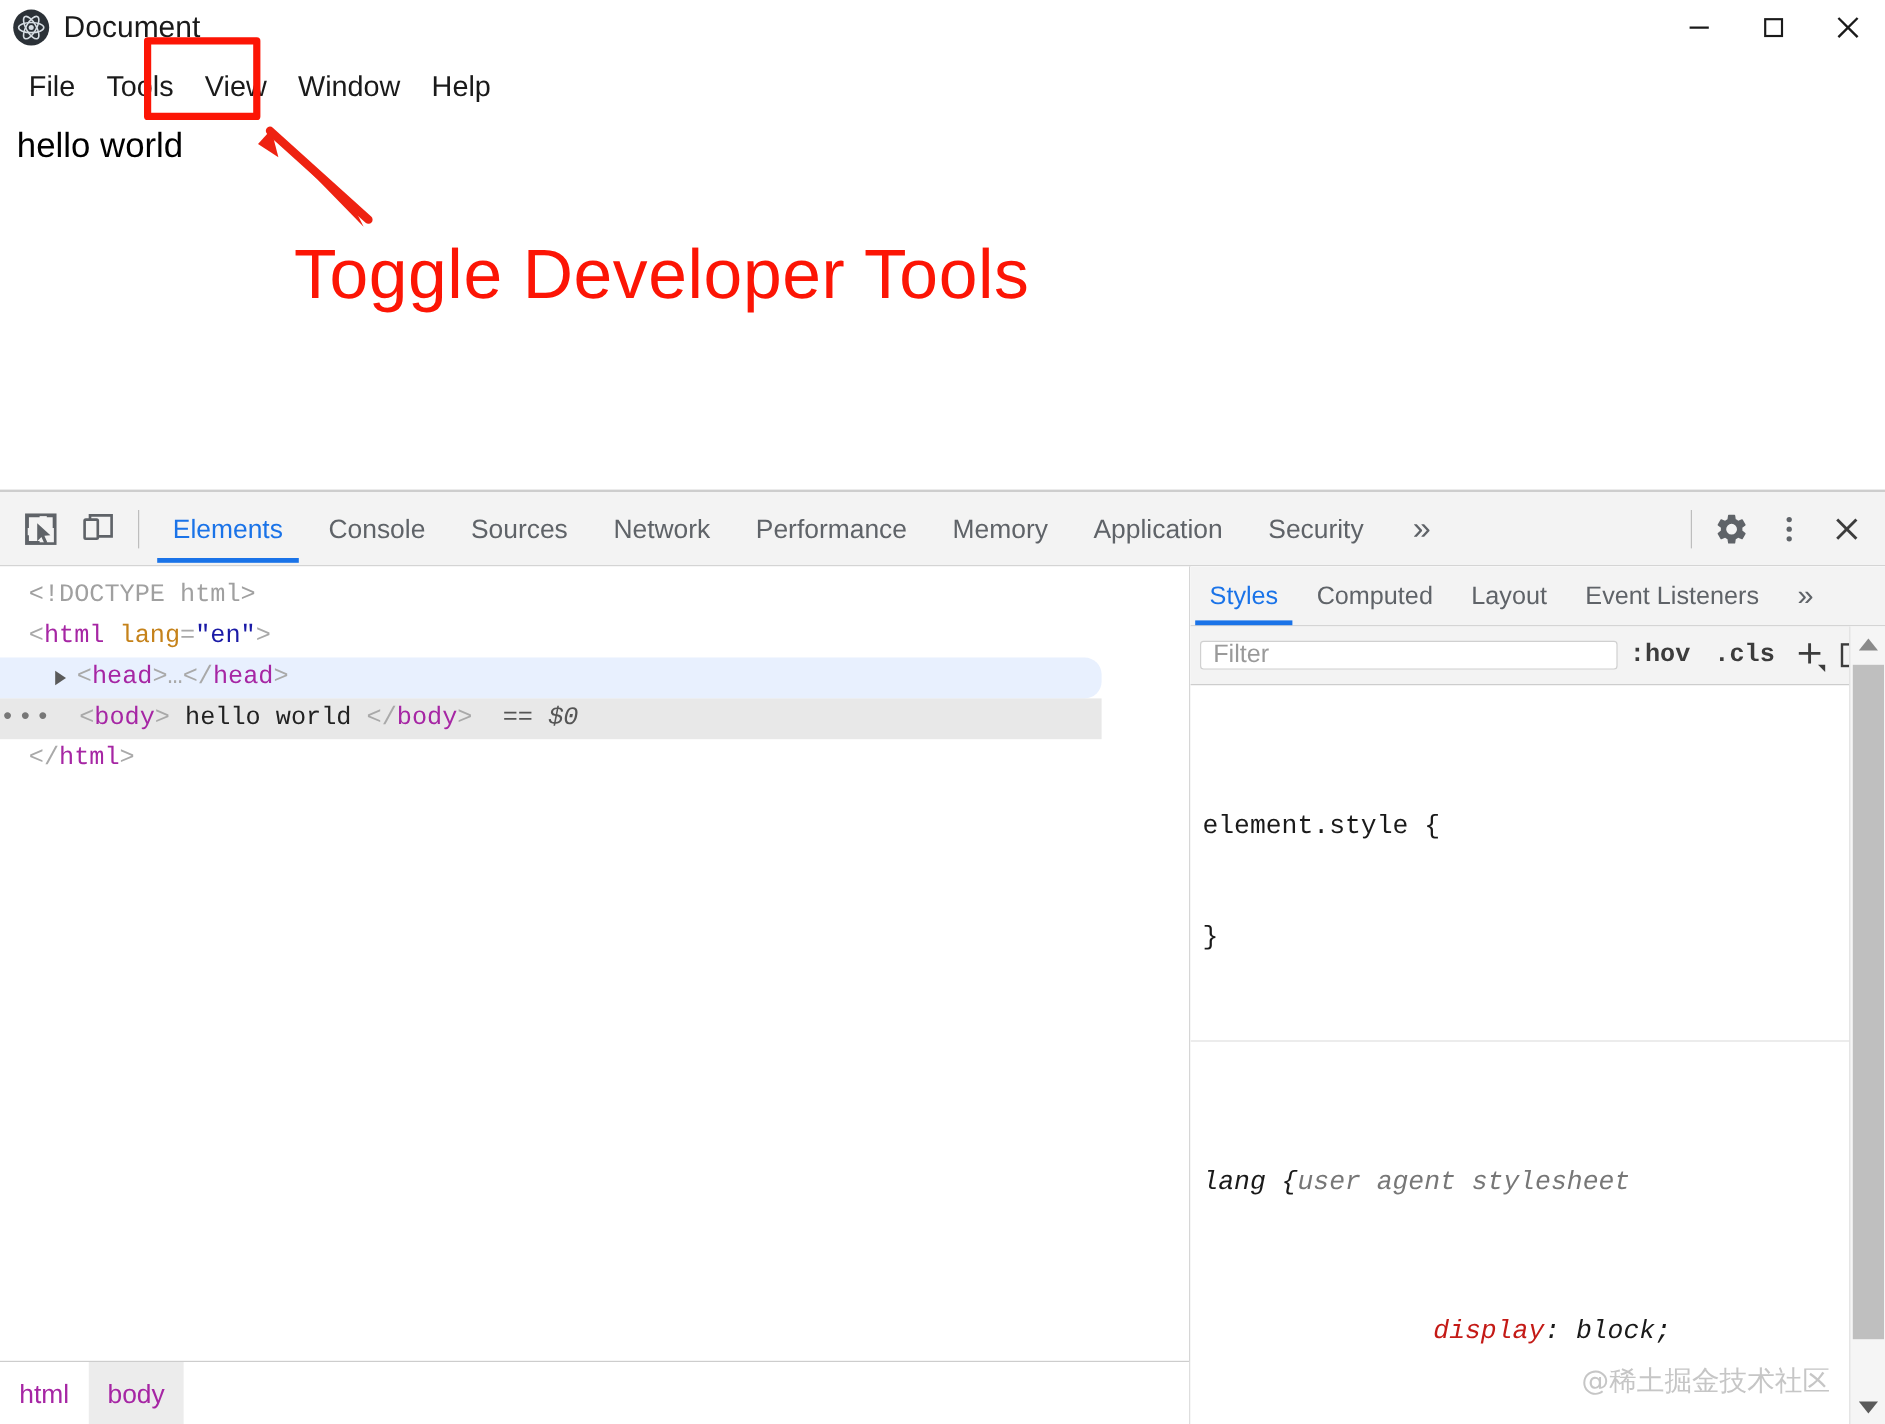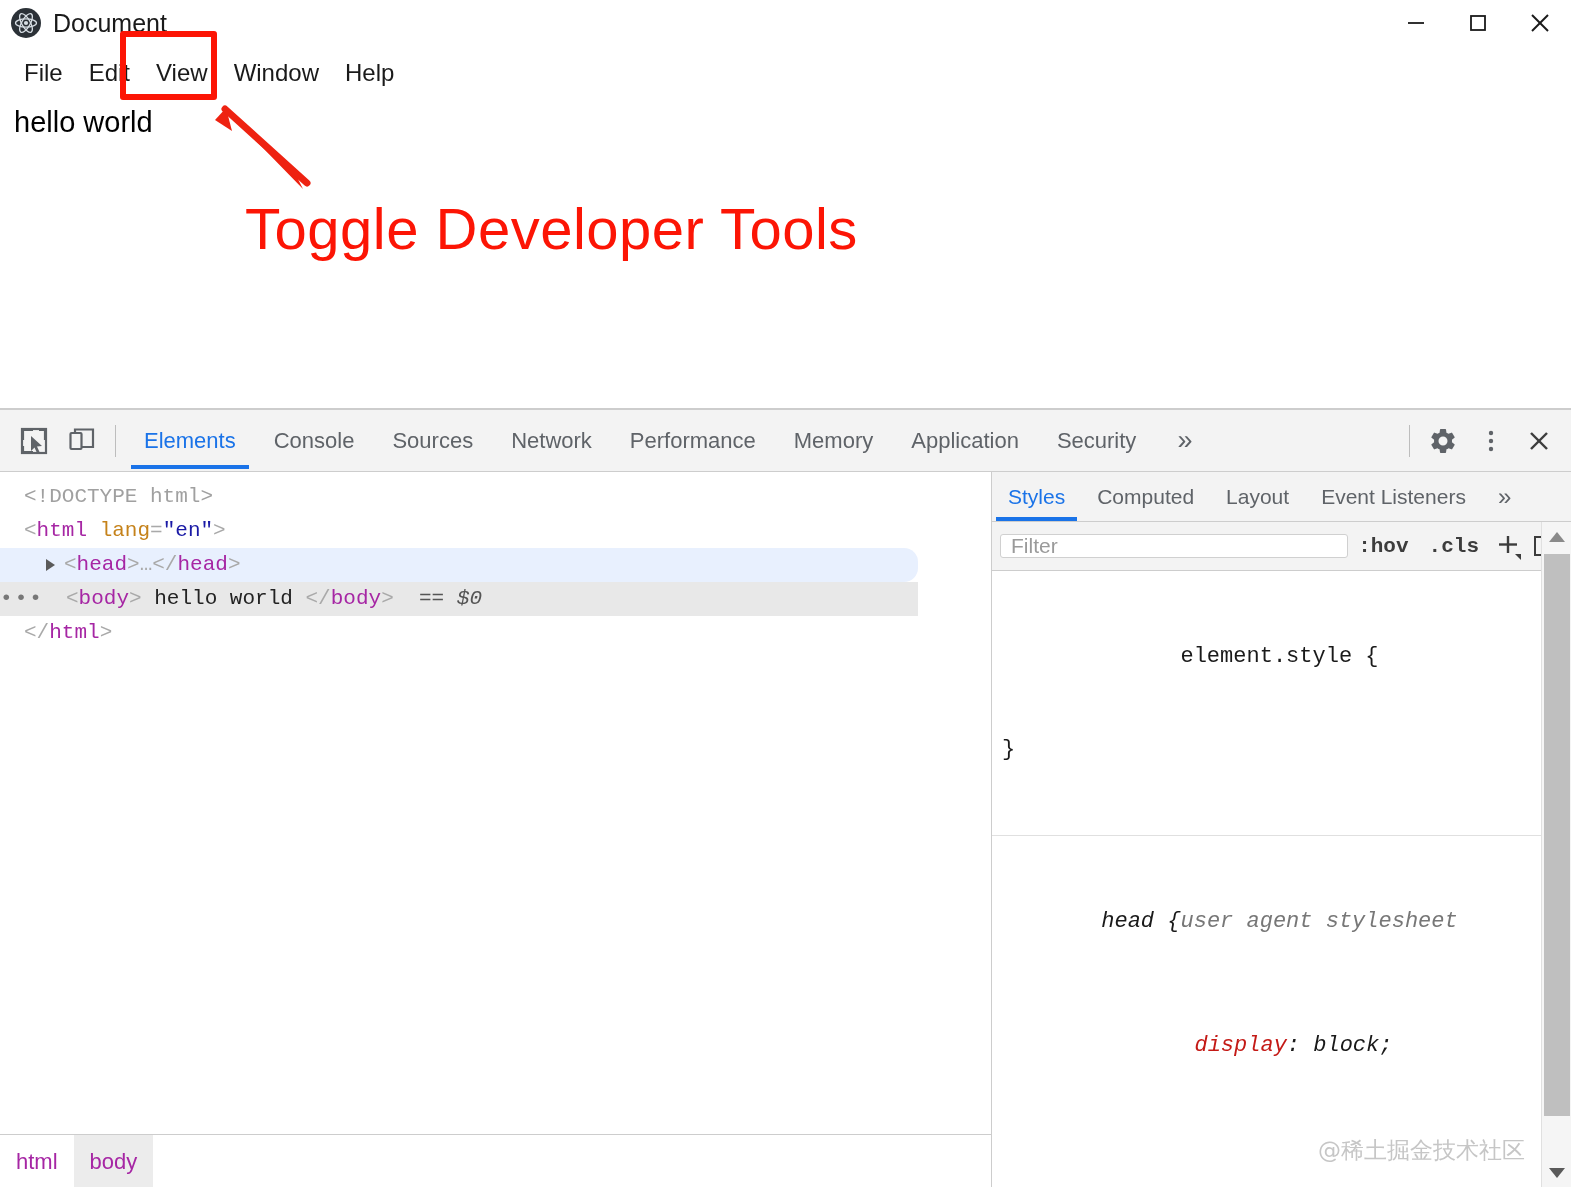--- a/index.html
+++ b/index.html
@@ -364,22 +364,23 @@
     padding: 8px 14px 8px 10px;
     border-bottom: 1px solid #e0e0e0;
     font-family: "Liberation Mono", monospace;
     font-size: 22px;
     line-height: 31px;
     color: #1a1a1a;
     white-space: pre;
   }
   .rule-head {
     display: flex;
-    justify-content: center;
+    justify-content: flex-start;
     align-items: baseline;
+    margin-top: 32px;
   }
   .rule-origin {
     color: #777;
     font-style: italic;
     font-size: 22px;
   }
   .rule-sel-italic { font-style: italic; }
   .prop-name { color: #c41a16; font-style: italic; padding-left: 34px; }
   .prop-val  { color: #1a1a1a; font-style: italic; }
 
@@ -455,21 +456,21 @@
         <svg width="30" height="30" viewBox="0 0 30 30">
             <line x1="7" y1="7" x2="23" y2="23" stroke="#1a1a1a" stroke-width="2"></line>
             <line x1="23" y1="7" x2="7" y2="23" stroke="#1a1a1a" stroke-width="2"></line>
           </svg>
       </div>
     </div>
   </div>
 
   <div class="menubar">
     <div class="menu-item">File</div>
-    <div class="menu-item">Edit</div>
+    <div class="menu-item">Tools</div>
     <div class="menu-item is-highlighted">View</div>
     <div class="menu-item">Window</div>
     <div class="menu-item">Help</div>
   </div>
 
   <div class="highlight-box"></div>
 
   <div class="page-body">
     <div class="hello-text">hello world</div>
   </div>
@@ -602,21 +603,21 @@
 
         <div class="rule-block">
           <div class="rule-head">
             <span>element.style {</span>
           </div>
           <div>}</div>
         </div>
 
         <div class="rule-block">
           <div class="rule-head">
-            <span class="rule-sel-italic">head {</span>
+            <span class="rule-sel-italic">lang {</span>
             <span class="rule-origin">user agent stylesheet</span>
           </div>
           <div>
             <span class="prop-name">display</span><span class="prop-val">: </span><span class="prop-val">block;</span>
           </div>
           <div>
             
           </div>
           
         </div>

